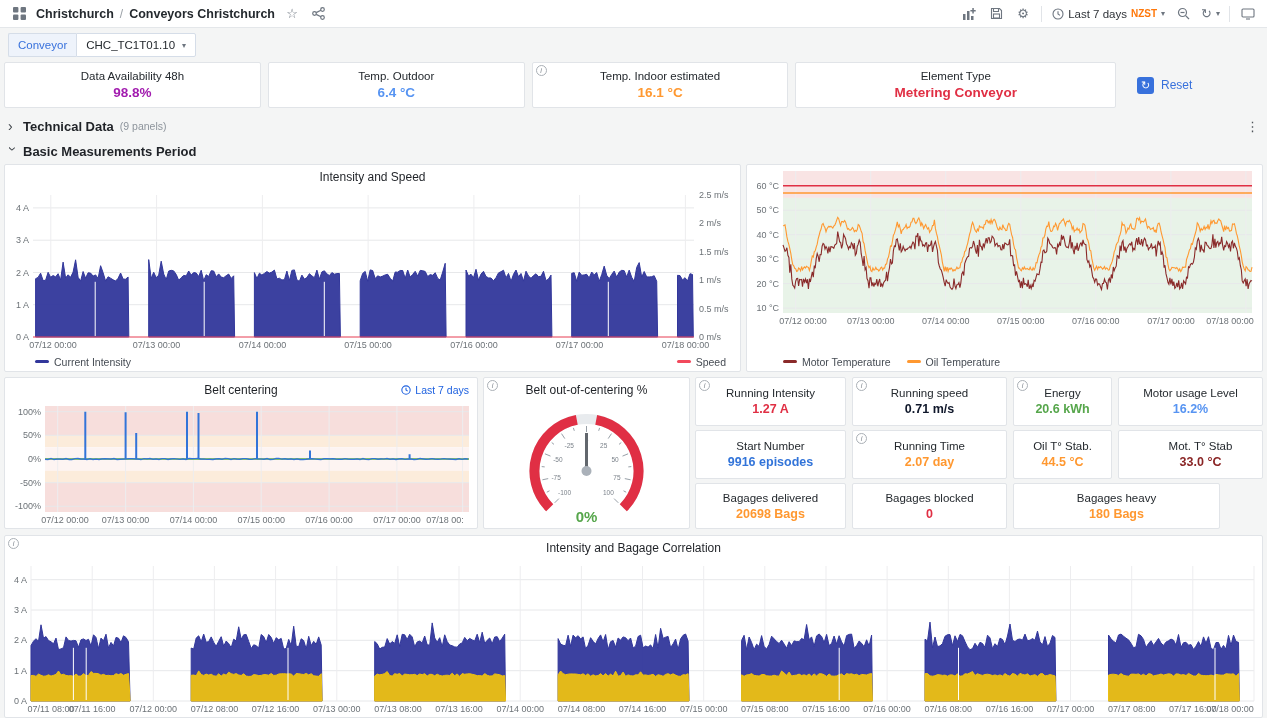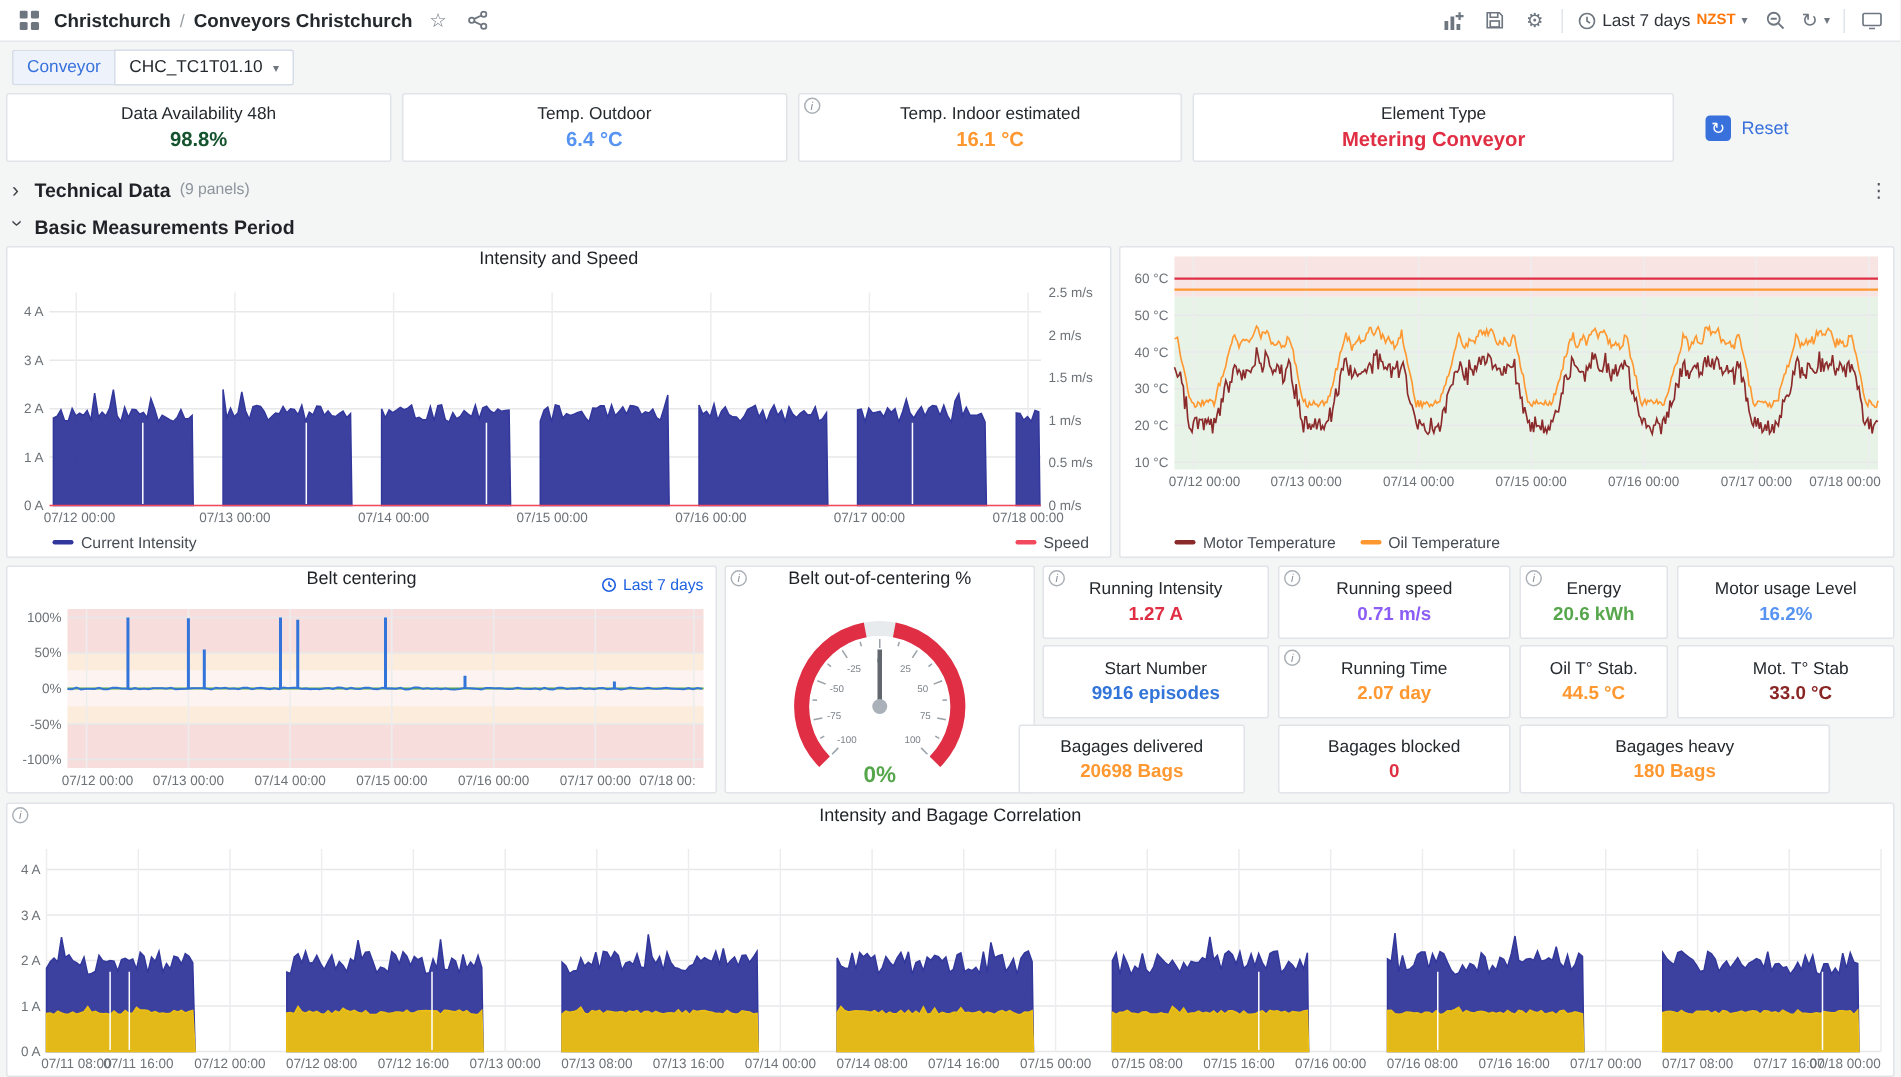--- a/index.html
+++ b/index.html
@@ -39,21 +39,21 @@
   .row-header{position:absolute;left:0;width:100%;height:20px;display:flex;align-items:center;gap:6px;padding:0 8px;cursor:pointer}
   .row-header.technical{top:116px}
   .row-header.basic{top:141px}
   .chev{display:inline-block;font-size:14px;color:#3f444a;width:9px;transform-origin:50% 50%}
   .chev.open{transform:rotate(90deg)}
   .row-title{font-size:13px;font-weight:700;color:#1f2227}
   .row-count{font-size:10.5px;color:#8d949c}
   .kebab{margin-left:auto;color:#4e545a;font-size:13px;cursor:pointer}
   
   .panel{position:absolute;background:#fff;border:1px solid #e1e4e8;border-radius:2px;display:flex;flex-direction:column;overflow:hidden}
-  .panel-header{height:24px;flex:none;display:flex;justify-content:center;font-size:12px;font-weight:500;color:#1f2227;position:relative;cursor:pointer}
+  .panel-header{height:24px;flex:none;display:flex;align-items:center;justify-content:center;font-size:12px;font-weight:500;color:#1f2227;position:relative;cursor:pointer}
   .chart-body{flex:1;min-height:0;position:relative}
   .chart-legend{height:16px;flex:none;display:flex;align-items:center;font-size:10.5px;color:#464c54;padding:0 14px 3px 30px;gap:16px}
   .chart-legend.split{justify-content:space-between}
   .legend-item{display:flex;align-items:center;gap:5px;cursor:pointer}
   .swatch{display:inline-block;width:14px;height:3px;border-radius:2px}
   .time-override{position:absolute;right:8px;top:0;height:24px;display:flex;align-items:center;gap:4px;font-size:10.5px;font-weight:400;color:#1f62e0;cursor:pointer}
   .gauge-value{position:absolute;bottom:3px;left:0;width:100%;text-align:center;font-size:15px;font-weight:700}
 </style>
 </head>
 <body>
@@ -141,21 +141,21 @@
         <span>CHC_TC1T01.10</span>
         <span class="caret">▾</span>
       </button>
     </div>
   </div>
 
   <div class="stats-row">
     <div class="stats-panels" id="stats-panels">
         <div class="stat-panel">
           <div class="stat-title">Data Availability 48h</div>
-          <div class="stat-value" style="color:#14532d">98.8%</div>
+          <div class="stat-value" style="color:#a21caf">98.8%</div>
         </div>
         <div class="stat-panel">
           <div class="stat-title">Temp. Outdoor</div>
           <div class="stat-value" style="color:#5794f2">6.4 °C</div>
         </div>
         <div class="stat-panel">
           <span class="info-icon">i</span>
           <div class="stat-title">Temp. Indoor estimated</div>
           <div class="stat-value" style="color:#ff9830">16.1 °C</div>
         </div>
@@ -390,21 +390,21 @@
 
   <div id="kpi-grid">
       <div class="stat-panel" style="position: absolute; left: 695px; top: 377px; width: 151px; height: 49px; flex: 0 0 auto;">
         <span class="info-icon">i</span>
         <div class="stat-title">Running Intensity</div>
         <div class="stat-value" style="color:#e02f44;font-size:12.5px">1.27 A</div>
       </div>
       <div class="stat-panel" style="position: absolute; left: 852px; top: 377px; width: 155px; height: 49px; flex: 0 0 auto;">
         <span class="info-icon">i</span>
         <div class="stat-title">Running speed</div>
-        <div class="stat-value" style="color:#8b5cf6;font-size:12.5px">0.71 m/s</div>
+        <div class="stat-value" style="color:#0f172a;font-size:12.5px">0.71 m/s</div>
       </div>
       <div class="stat-panel" style="position: absolute; left: 1013px; top: 377px; width: 99px; height: 49px; flex: 0 0 auto;">
         <span class="info-icon">i</span>
         <div class="stat-title">Energy</div>
         <div class="stat-value" style="color:#56a64b;font-size:12.5px">20.6 kWh</div>
       </div>
       <div class="stat-panel" style="position: absolute; left: 1118px; top: 377px; width: 145px; height: 49px; flex: 0 0 auto;">
         <div class="stat-title">Motor usage Level</div>
         <div class="stat-value" style="color:#5794f2;font-size:12.5px">16.2%</div>
       </div>
@@ -418,21 +418,21 @@
         <div class="stat-value" style="color:#ff9830;font-size:12.5px">2.07 day</div>
       </div>
       <div class="stat-panel" style="position: absolute; left: 1013px; top: 430px; width: 99px; height: 49px; flex: 0 0 auto;">
         <div class="stat-title">Oil T° Stab.</div>
         <div class="stat-value" style="color:#ff9830;font-size:12.5px">44.5 °C</div>
       </div>
       <div class="stat-panel" style="position: absolute; left: 1118px; top: 430px; width: 145px; height: 49px; flex: 0 0 auto; padding-left: 20px;">
         <div class="stat-title">Mot. T° Stab</div>
         <div class="stat-value" style="color:#8a2525;font-size:12.5px">33.0 °C</div>
       </div>
-      <div class="stat-panel" style="position: absolute; left: 679px; top: 483px; width: 151px; height: 46px; flex: 0 0 auto;">
+      <div class="stat-panel" style="position: absolute; left: 695px; top: 483px; width: 151px; height: 46px; flex: 0 0 auto;">
         <div class="stat-title">Bagages delivered</div>
         <div class="stat-value" style="color:#ff9830;font-size:12.5px">20698 Bags</div>
       </div>
       <div class="stat-panel" style="position: absolute; left: 852px; top: 483px; width: 155px; height: 46px; flex: 0 0 auto;">
         <div class="stat-title">Bagages blocked</div>
         <div class="stat-value" style="color:#e02f44;font-size:12.5px">0</div>
       </div>
       <div class="stat-panel" style="position: absolute; left: 1013px; top: 483px; width: 207px; height: 46px; flex: 0 0 auto;">
         <div class="stat-title">Bagages heavy</div>
         <div class="stat-value" style="color:#ff9830;font-size:12.5px">180 Bags</div>

